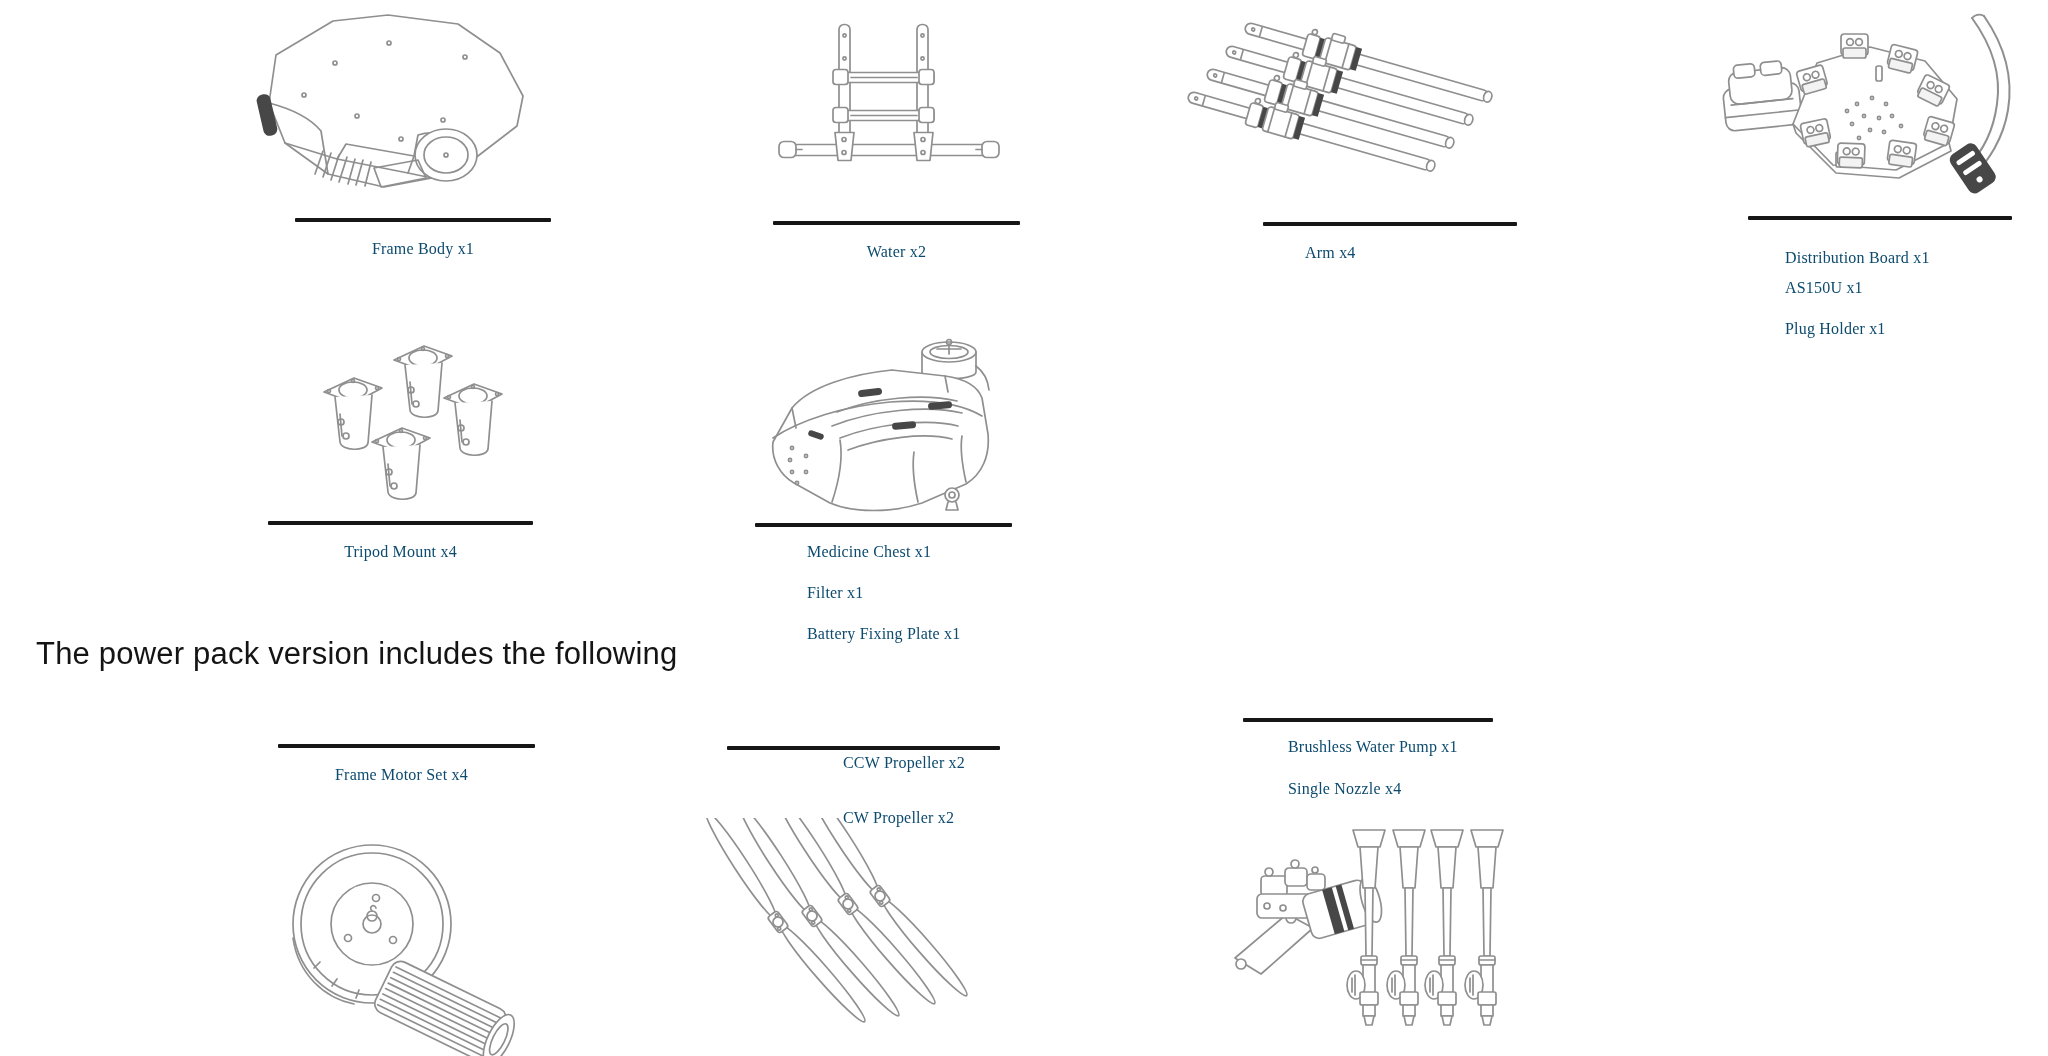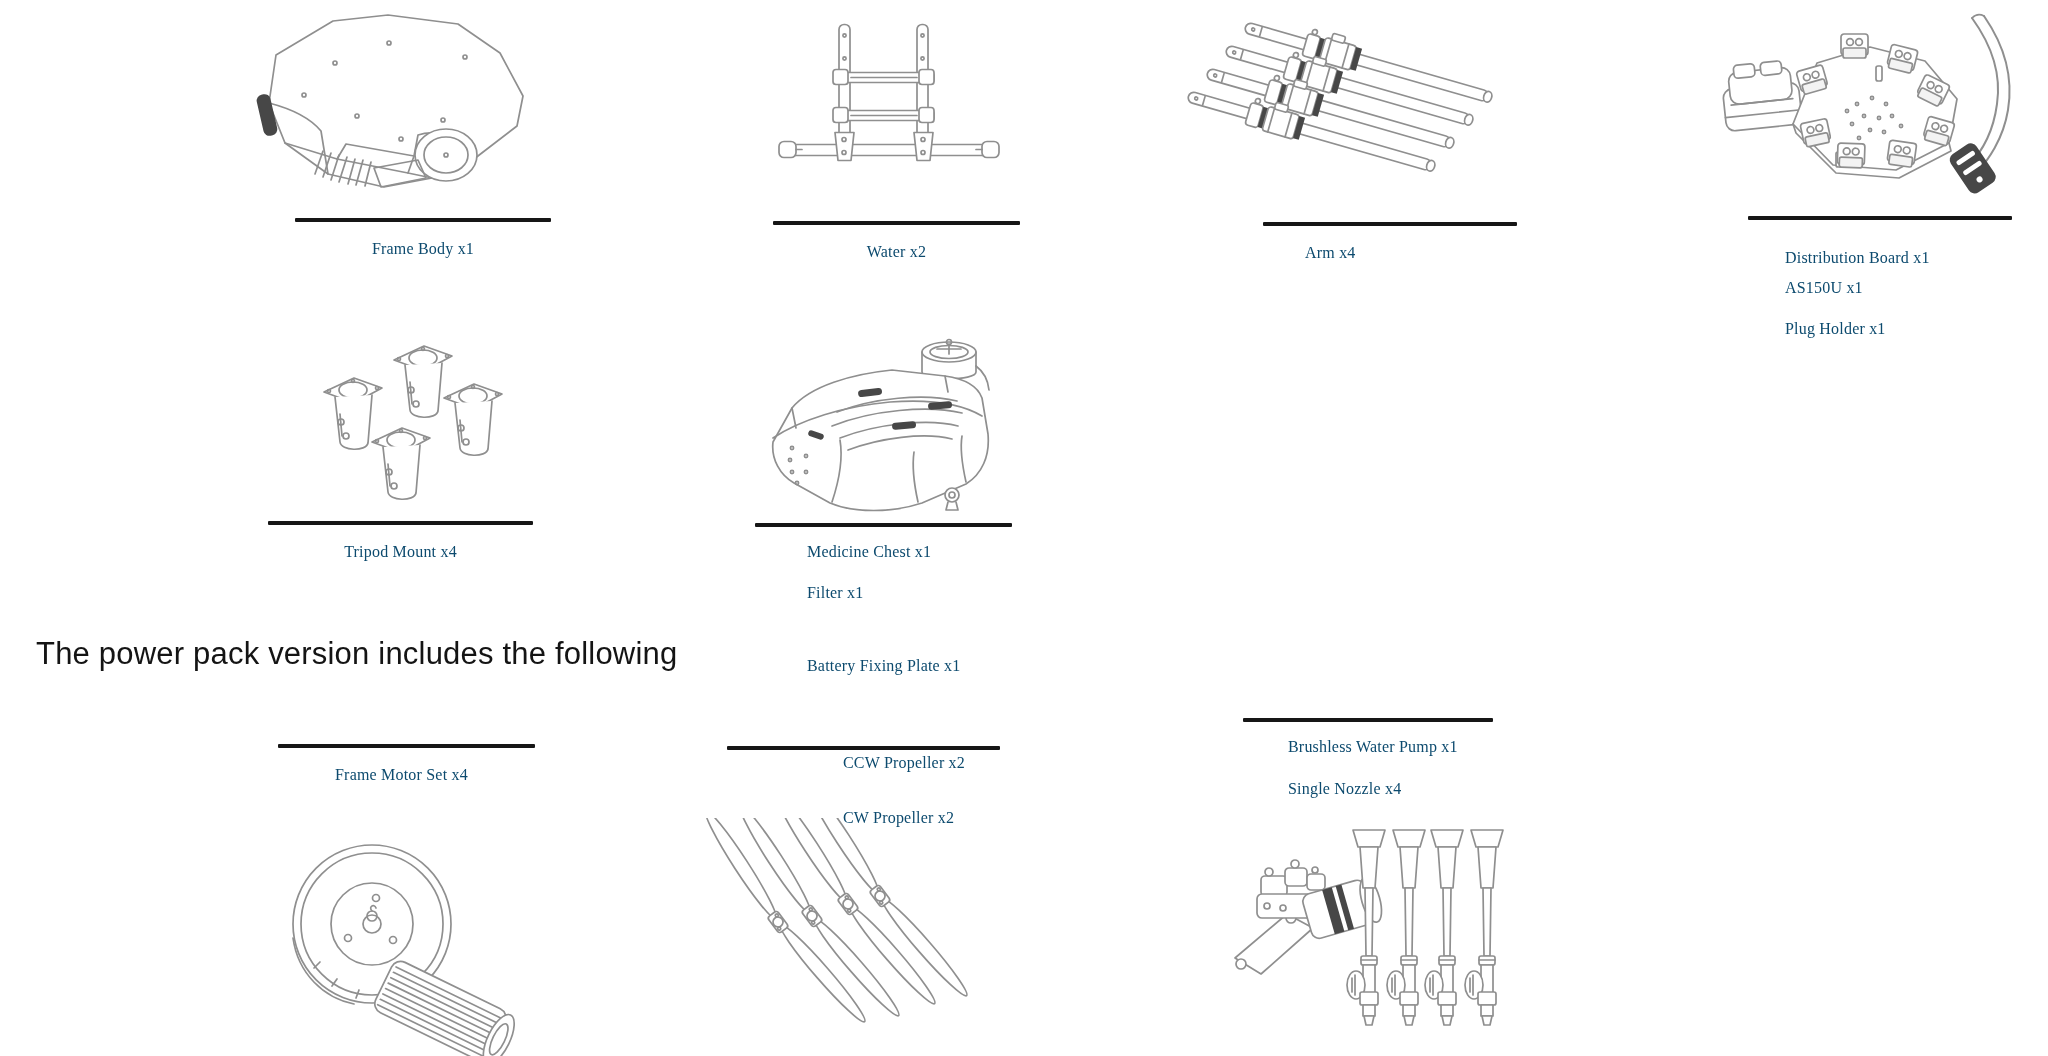--- a/index.html
+++ b/index.html
@@ -326,21 +326,21 @@
         </g>
         <path class="s" d="M92,170 C100,146 103,126 100,108 M178,170 C174,152 172,134 174,120 M226,150 C222,132 220,116 222,104"></path>
         <circle class="s f" cx="212" cy="163" r="7"></circle>
           <circle class="s" cx="212" cy="163" r="3"></circle>
         <path class="s" d="M208,170 L206,178 L218,178 L216,170"></path>
       </svg>
     </div>
     <div class="rule" style="left:27px;top:201px;width:257px;"></div>
     <div class="lbl" style="left:79px;top:209px;">Medicine Chest x1</div>
     <div class="lbl" style="left:79px;top:250px;">Filter x1</div>
-    <div class="lbl" style="left:79px;top:291px;margin-top:32px;">Battery Fixing Plate x1</div>
+    <div class="lbl" style="left:79px;top:291px;">Battery Fixing Plate x1</div>
   </figure>
 
   <div class="heading" style="left:36px;top:636px;">The power pack version includes the following</div>
 
   <figure class="part" style="left:258px;top:733px;width:310px;height:323px;">
     <div class="rule" style="left:20px;top:11px;width:257px;"></div>
     <div class="lbl" style="left:77px;top:21px;">Frame Motor Set x4</div>
     <div class="art" style="left:22px;top:105px;width:260px;height:218px;">
       <svg viewBox="0 0 260 218">
         <circle class="s f" cx="92" cy="86" r="79"></circle>

